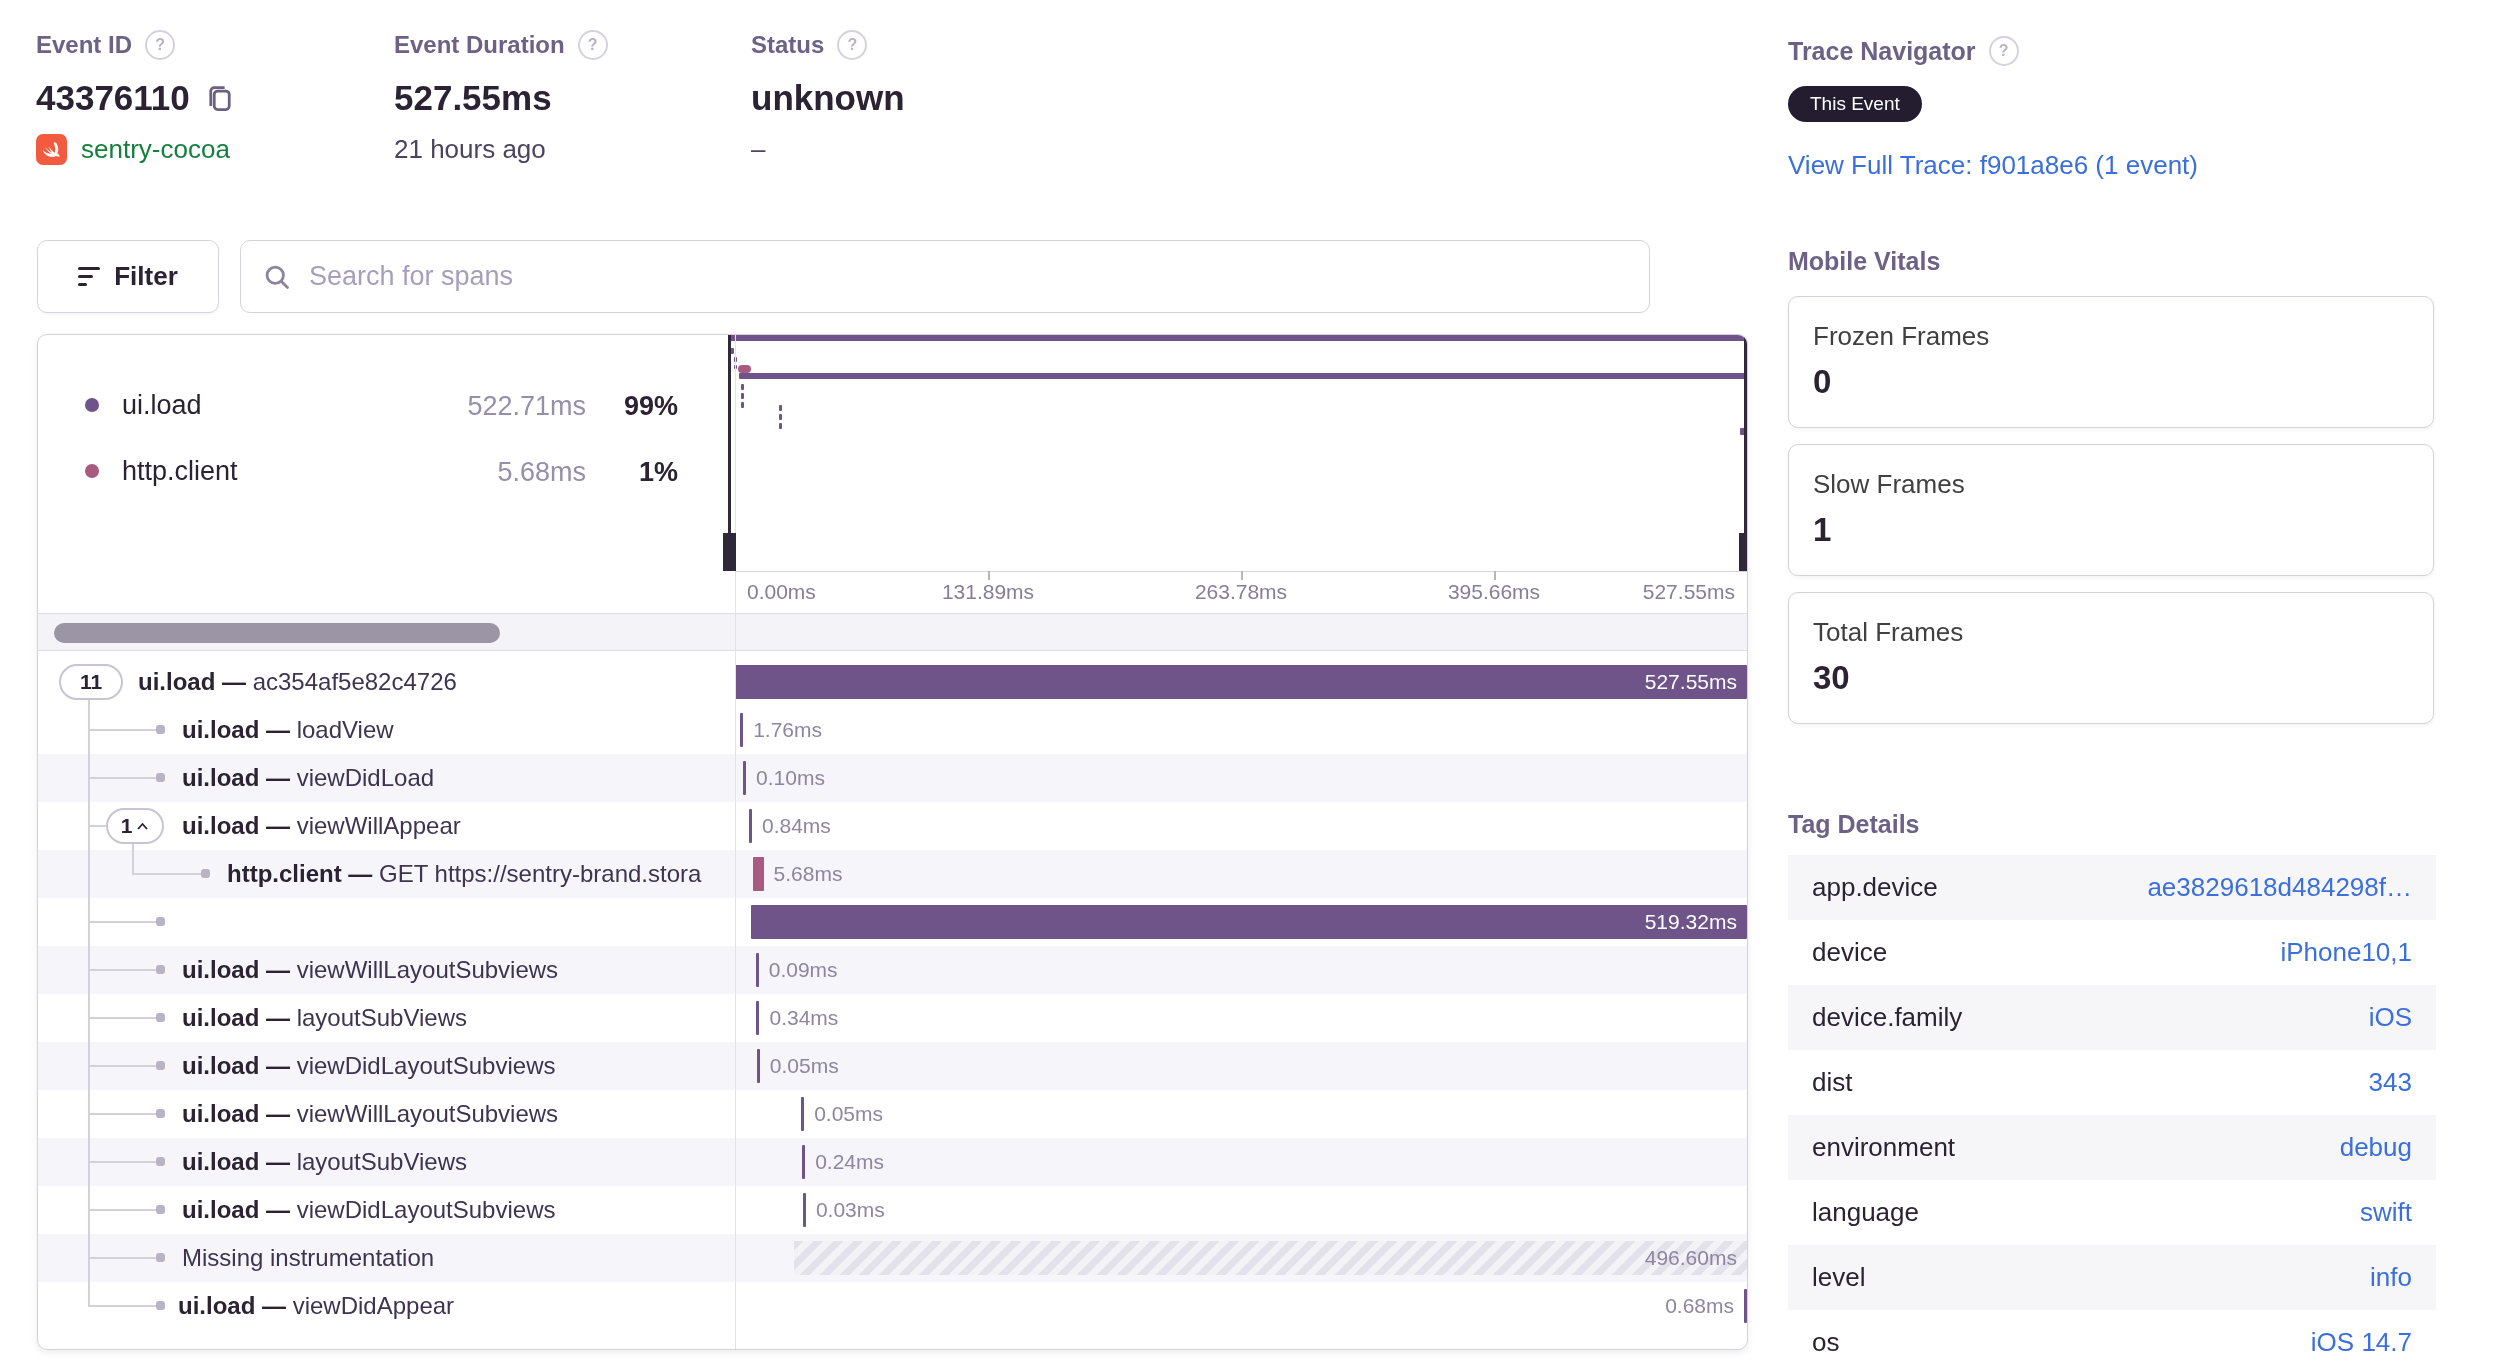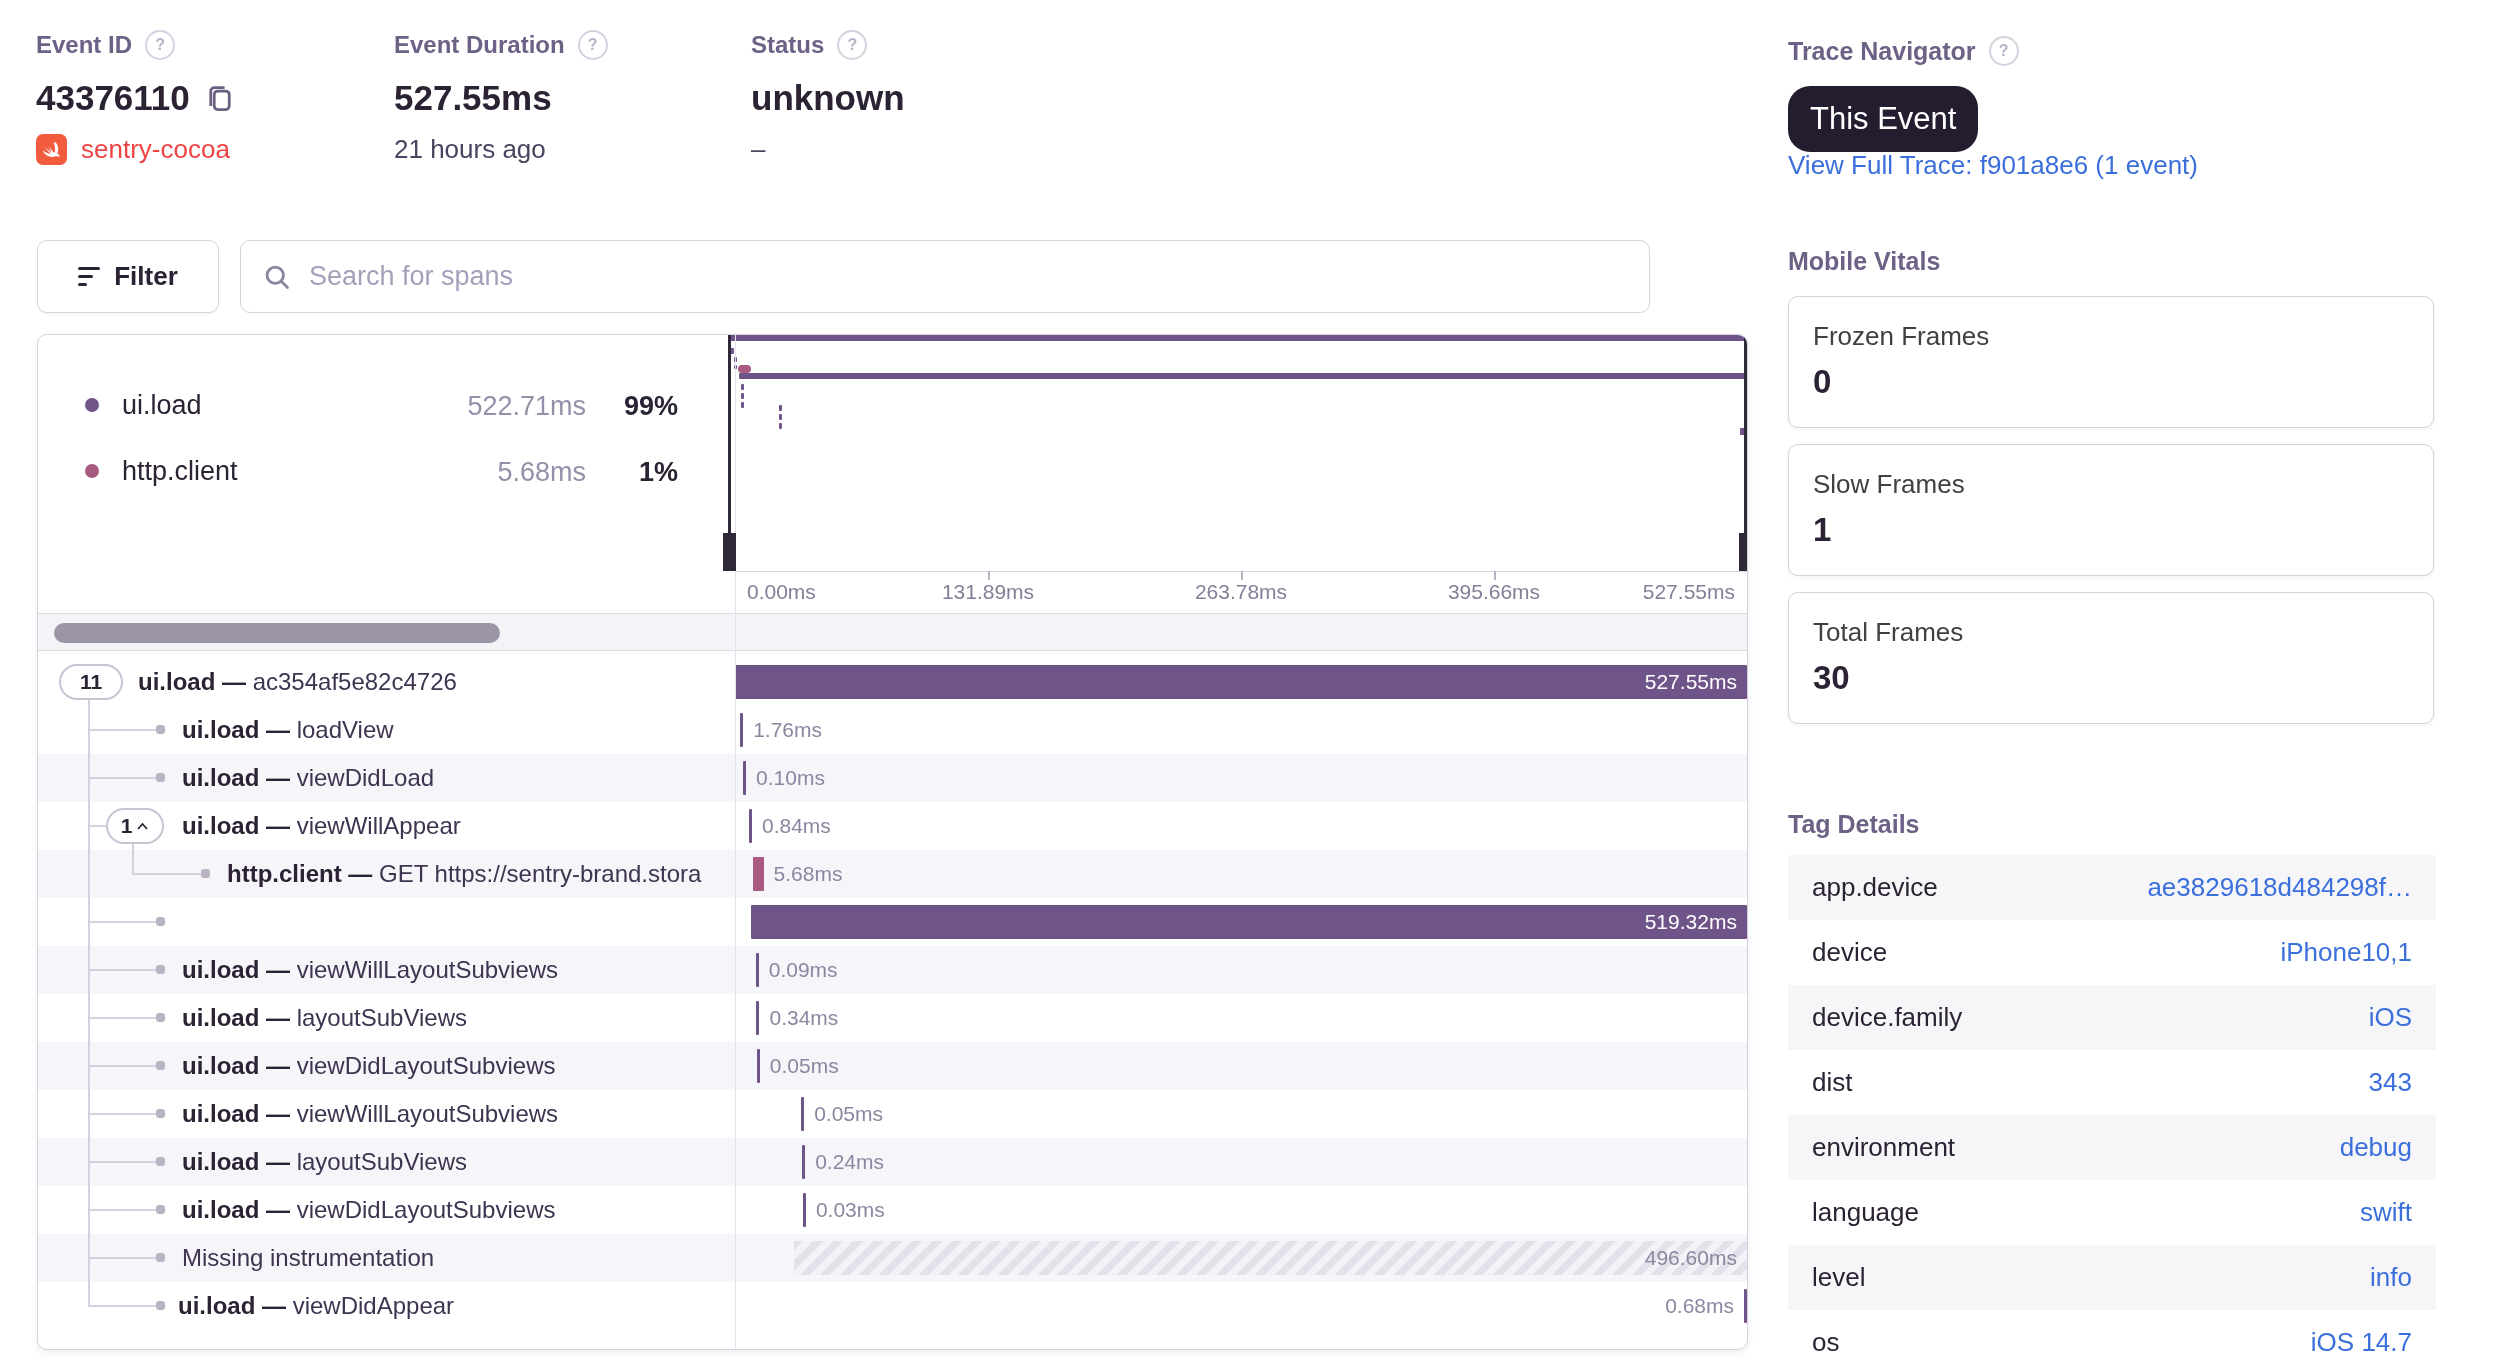--- a/index.html
+++ b/index.html
@@ -8,21 +8,21 @@
 
   
   .hcol{position:absolute;top:30px}
   .hlabel{display:flex;align-items:center;gap:13px;font-size:24px;font-weight:700;color:#6d6186}
   .qicon{width:26px;height:26px;border:2px solid #d6d1df;border-radius:50%;color:#b9b2c6;
          font-size:16px;font-weight:700;display:flex;align-items:center;justify-content:center;flex:0 0 auto}
   .bigval{margin-top:18px;font-size:35px;font-weight:600;color:#2b2233;display:flex;align-items:center;gap:16px}
   .subval{margin-top:16px;font-size:26px;color:#4b4360}
   .projline{margin-top:16px;display:flex;align-items:center;gap:14px;font-size:26px}
   .swift-badge{width:31px;height:31px;border-radius:7px;background:#f25b3d;display:flex;align-items:center;justify-content:center}
-  a.link{color:#ef4444;text-decoration:none}
+  a.link{color:#15803d;text-decoration:none}
 
   
   .filter-btn{position:absolute;left:37px;top:240px;width:182px;height:73px;background:#fff;
       border:1px solid #d6d2de;border-radius:10px;box-shadow:0 2px 3px rgba(43,34,51,.04);
       display:flex;align-items:center;justify-content:center;gap:14px;font-size:26px;font-weight:700;color:#2b2233;cursor:pointer}
   .filter-glyph{display:flex;flex-direction:column;gap:5px;align-items:flex-start}
   .filter-glyph i{display:block;height:3px;background:#2b2233;border-radius:2px}
   .search-box{position:absolute;left:240px;top:240px;width:1410px;height:73px;background:#fff;
       border:1px solid #d6d2de;border-radius:10px;display:flex;align-items:center;padding:0 22px;box-sizing:border-box;gap:16px}
   .search-box input{border:none;outline:none;flex:1;font-size:27px;font-family:inherit;color:#2b2233;background:transparent}
@@ -71,22 +71,22 @@
   .conn-dot{position:absolute;width:9px;height:9px;border-radius:3px;background:#b9b3c4;z-index:1}
 
   
   .mini{position:absolute;z-index:2}
   .handle-line{position:absolute;top:0;width:3px;height:236px;background:#2e2838;z-index:5}
   .handle-grip{position:absolute;top:198px;width:13px;height:38px;background:#2e2838;z-index:6;cursor:ew-resize}
 
   
   .sidebar{position:absolute;left:1788px;top:0;width:646px;height:1366px}
   .side-heading{position:absolute;display:flex;align-items:center;gap:13px;font-size:25px;font-weight:700;color:#6d6186}
-  .badge{position:absolute;background:#241d2f;color:#fff;font-size:31px;border-radius:22px;
-      padding:15px 22px;height:36px;display:inline-flex;align-items:center}
+  .badge{position:absolute;background:#241d2f;color:#fff;font-size:19px;border-radius:22px;
+      padding:0 22px;height:36px;display:inline-flex;align-items:center}
   .side-link{position:absolute;font-size:26px;color:#3b6fdb;text-decoration:none;white-space:nowrap;cursor:pointer}
   .vital-card{position:absolute;left:0;width:646px;height:132px;background:#fff;border:1px solid #d4d0dd;
       border-radius:10px;box-sizing:border-box;box-shadow:0 2px 4px rgba(43,34,60,.05)}
   .vital-label{position:absolute;left:24px;top:24px;font-size:26px;color:#404040}
   .vital-value{position:absolute;left:24px;top:66px;font-size:33px;font-weight:600;color:#2b2233}
   .tag-row{position:absolute;left:0;width:648px;height:65px;display:flex;align-items:center;
       justify-content:space-between;padding:0 24px;box-sizing:border-box;font-size:26px}
   .tag-row.stripe{background:#f6f6f9}
   .tag-key{color:#2b2233}
   .tag-val{color:#3b6fdb;cursor:pointer;white-space:nowrap}

